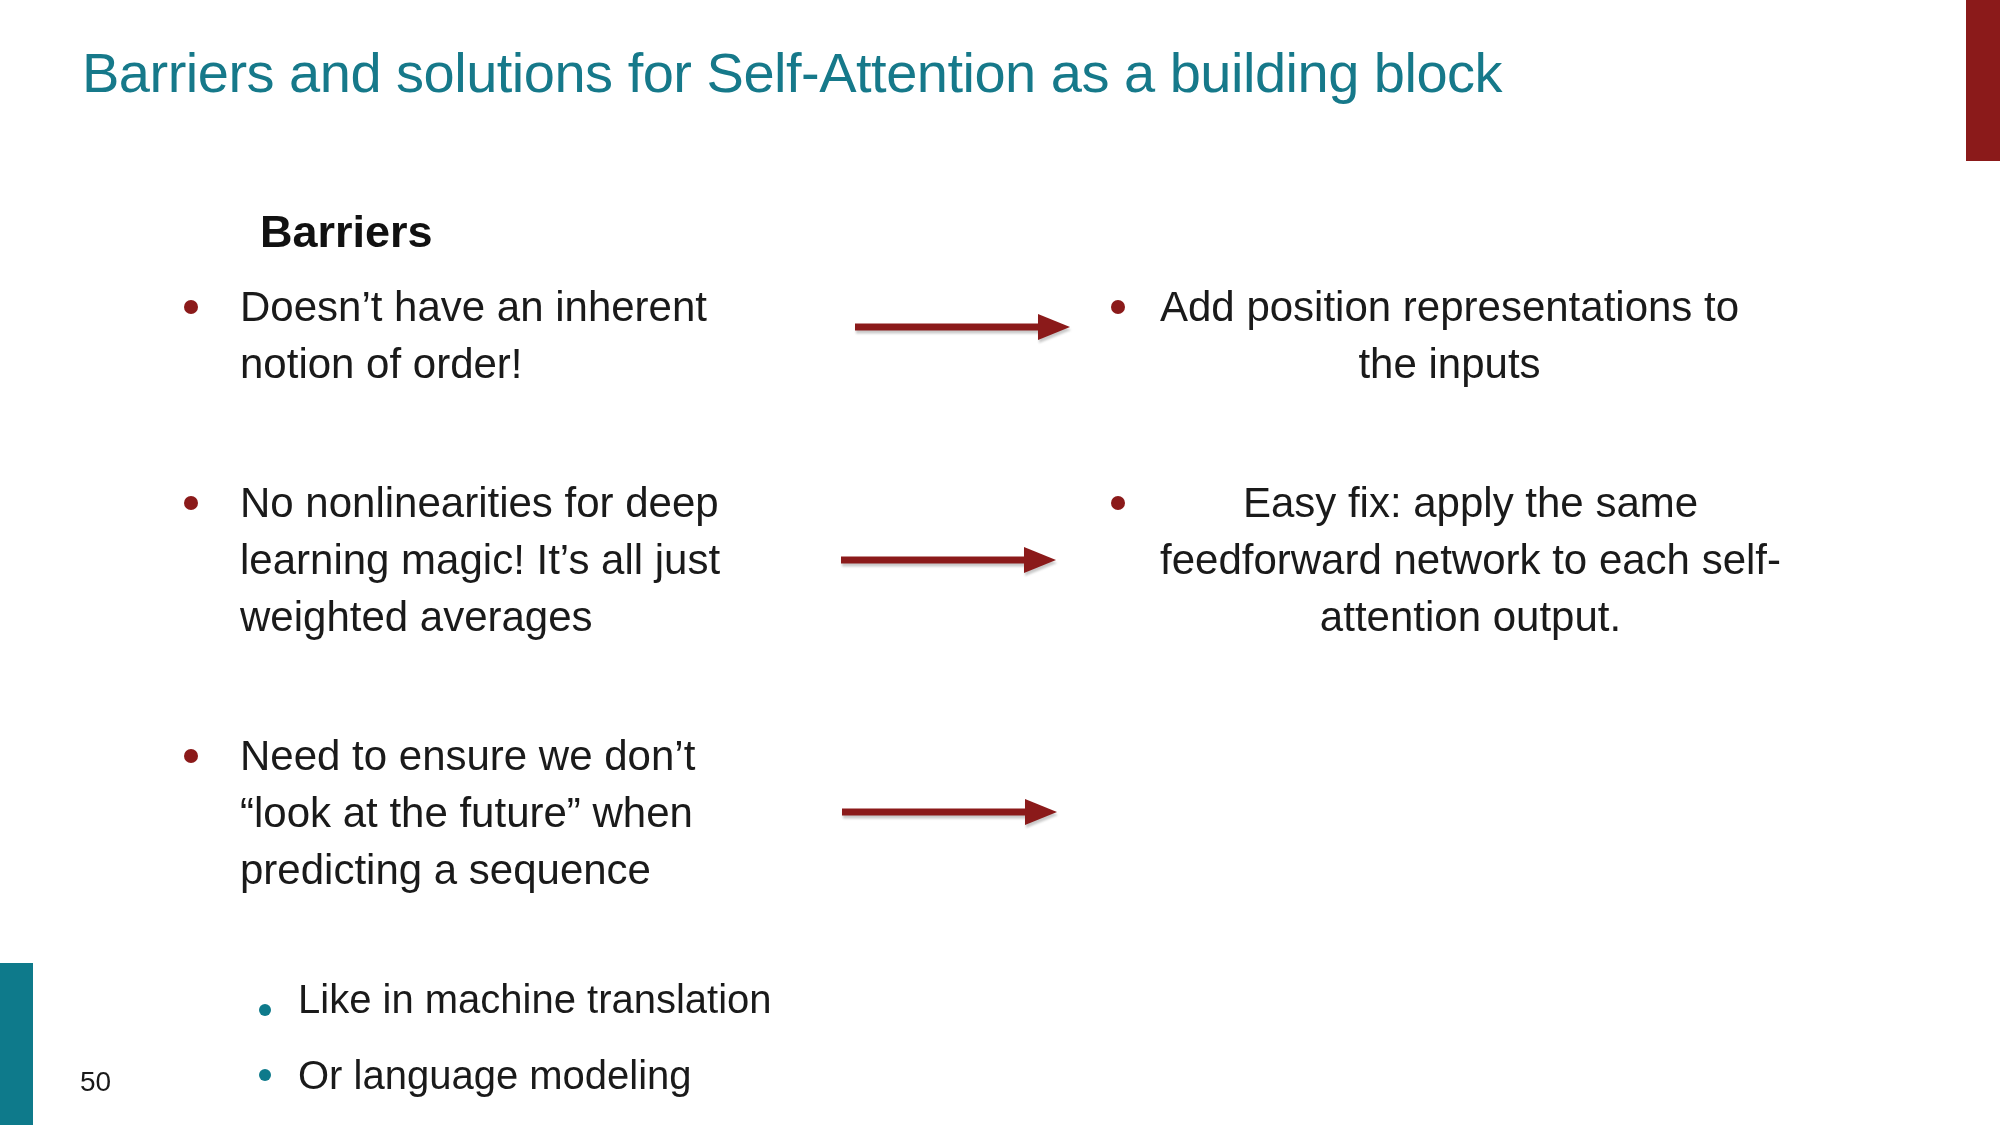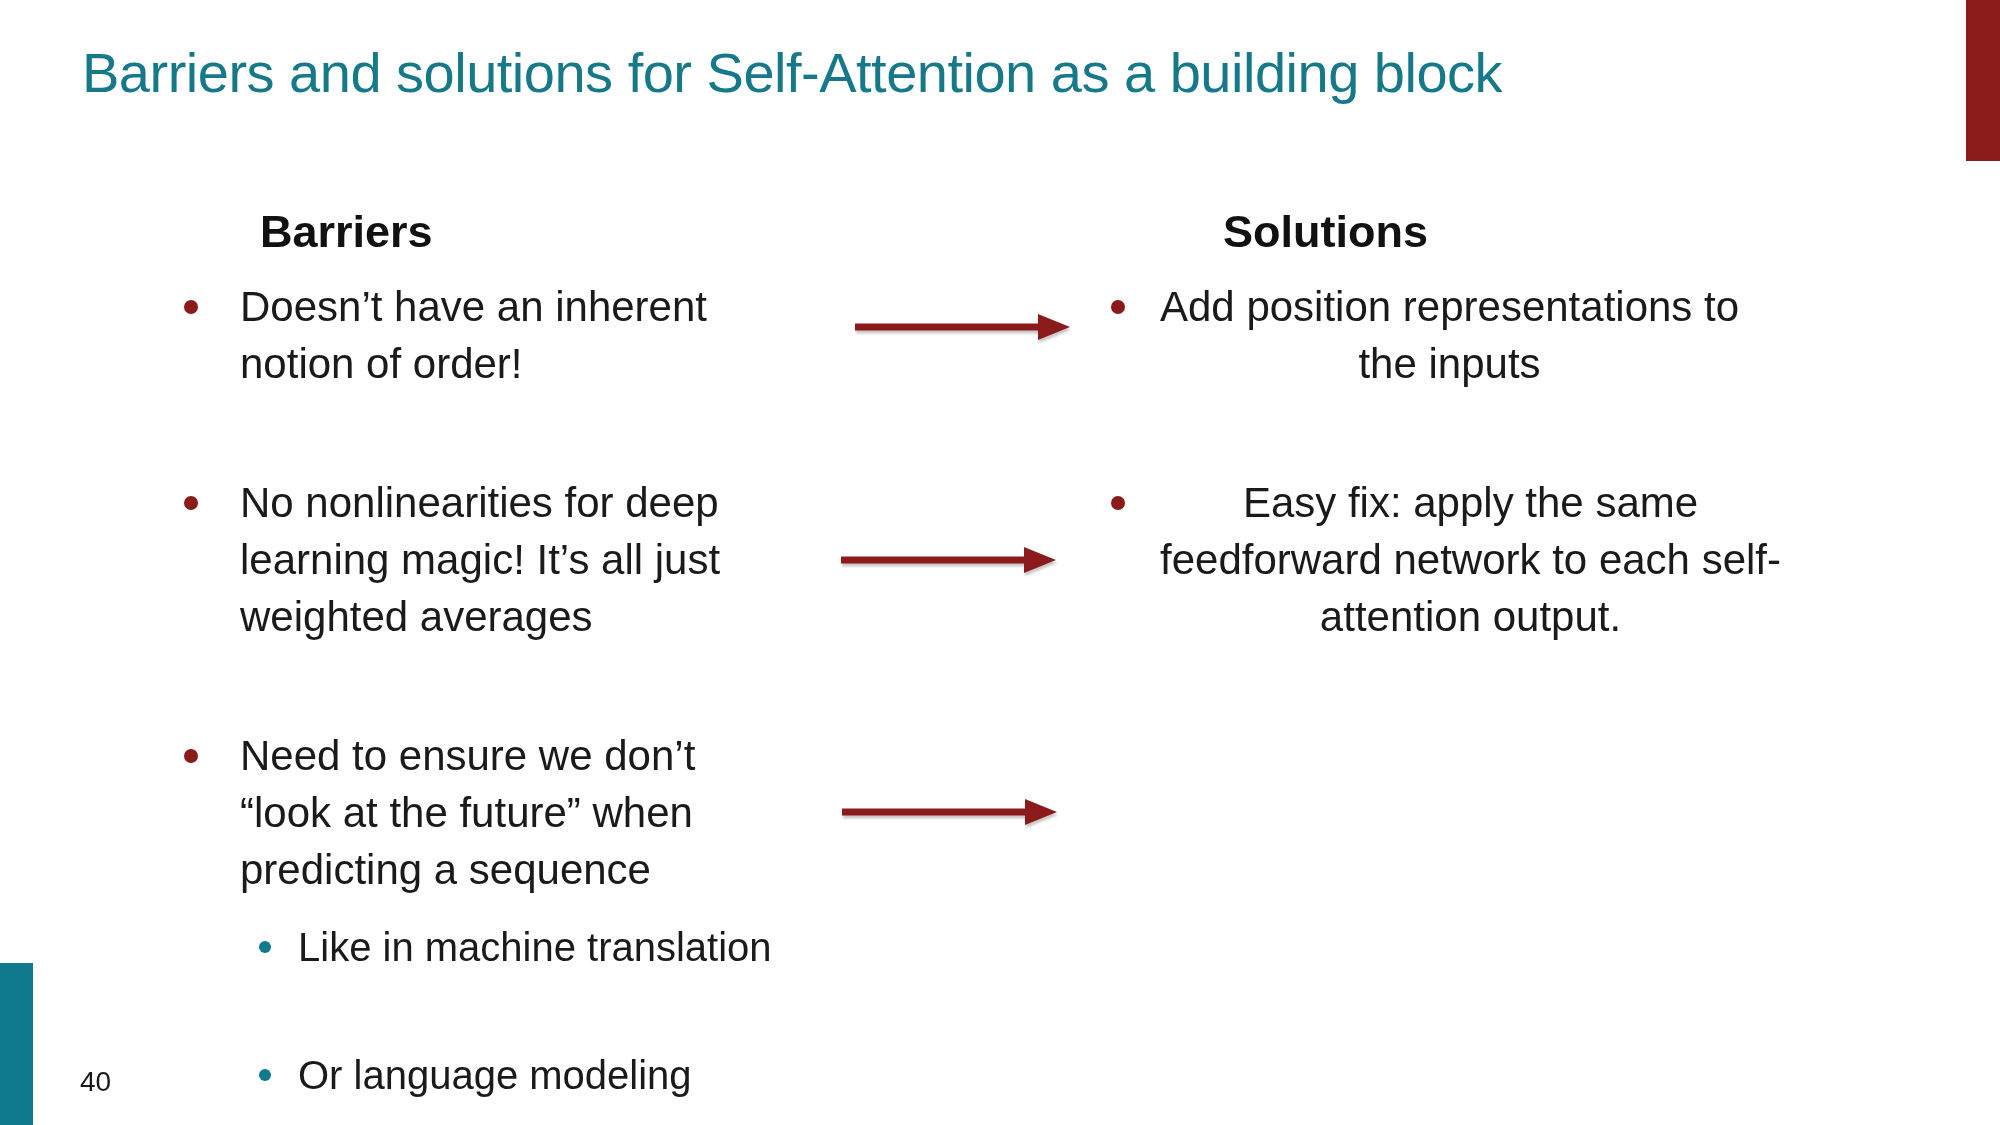--- a/index.html
+++ b/index.html
@@ -80,21 +80,21 @@
   .sub-text {
     font-size: 40px;
     line-height: 55px;
     margin-left: 27px;
   }
 
   
   .b-row-1 { left: 184px; top: 278px; }
   .b-row-2 { left: 184px; top: 474px; }
   .b-row-3 { left: 184px; top: 727px; }
-  .b-sub-1 { left: 259px; top: 920px; }
+  .b-sub-1 { left: 259px; top: 972px; align-items: center; }
   .b-sub-2 { left: 259px; top: 1048px; justify-content: center; }
 
   
   .s-row-1 { left: 1111px; top: 278px; }
   .s-row-2 { left: 1111px; top: 474px; }
   .s-row-text { margin-left: 35px; text-align: center; }
 
   .arrow {
     position: absolute;
     width: 218px;
@@ -117,21 +117,20 @@
 <body>
 
 <div class="slide">
 
   <div class="slide-title">Barriers and solutions for Self-Attention as a building block</div>
 
   <div class="corner-accent-top-right"></div>
   <div class="corner-accent-bottom-left"></div>
 
   <div class="col-heading heading-barriers">Barriers</div>
-  <div class="col-heading heading-solutions">Solutions</div>
 
   <div class="bullet-row b-row-2">
     <span class="bullet-dot"></span>
     <div class="bullet-text">No nonlinearities for deep<br>learning magic! It’s all just<br>weighted averages</div>
   </div>
 
   <div class="bullet-row b-row-1">
     <span class="bullet-dot"></span>
     <div class="bullet-text">Doesn’t have an inherent<br>notion of order!</div>
   </div>
@@ -167,15 +166,15 @@
   </svg>
   <svg class="arrow arrow-2" viewBox="0 0 218 40">
     <line x1="3" y1="20" x2="188" y2="20" stroke="#8B1A1A" stroke-width="7"></line>
     <polygon points="186,7 218,20 186,33" fill="#8B1A1A"></polygon>
   </svg>
   <svg class="arrow arrow-3" viewBox="0 0 218 40">
     <line x1="3" y1="20" x2="188" y2="20" stroke="#8B1A1A" stroke-width="7"></line>
     <polygon points="186,7 218,20 186,33" fill="#8B1A1A"></polygon>
   </svg>
 
-  <div class="page-number">40</div>
+  <div class="page-number">50</div>
 
 </div>
 
 </body></html>

